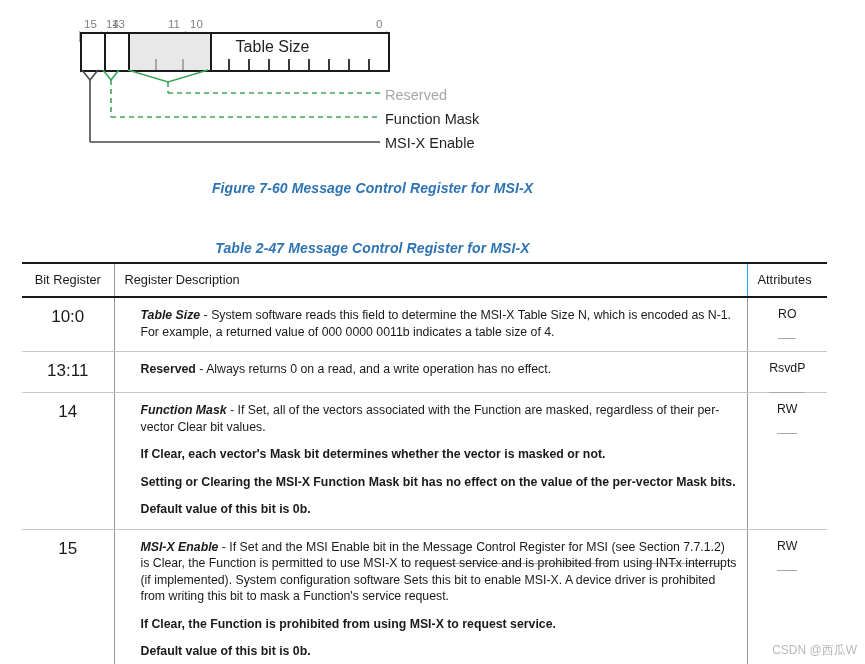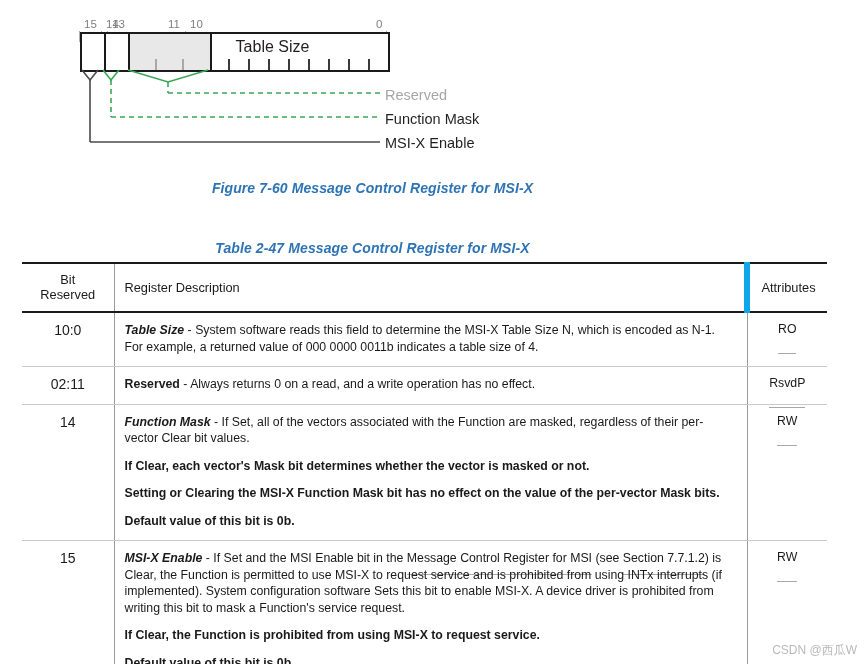--- a/index.html
+++ b/index.html
@@ -136,52 +136,52 @@
   #reg-table thead th {
     font-weight: normal;
     font-size: 12.8px;
     padding: 8px 10px 9px 10px;
     border-top: 2.5px solid #1a1a1a;
     border-bottom: 2.5px solid #1a1a1a;
     vertical-align: middle;
   }
   th.bit-head  { text-align: center; }
   th.desc-head { text-align: left; border-left: 1px solid #9a9a9a; }
-  th.attr-head { text-align: center; border-left: 6px solid #0ea5e9; }
+  th.attr-head { text-align: left; border-left: 1px solid #0ea5e9; }
 
   #reg-table tbody td {
     vertical-align: top;
     padding: 9px 10px 11px 10px;
     border-bottom: 1px solid #c8c8c8;
   }
   #reg-table tbody tr:last-child td {
     border-bottom: 2.5px solid #1a1a1a;
   }
   td.bit-cell {
     text-align: center;
     white-space: nowrap;
-    font-size: 14px;
+    font-size: 17px;
   }
   td.desc-cell {
     border-left: 1px solid #9a9a9a;
     line-height: 16.5px;
   }
   td.attr-cell {
     border-left: 1px solid #9a9a9a;
     text-align: center;
     font-size: 12.3px;
   }
   .term {
     font-weight: bold;
     font-style: italic;
   }
   .term-plain {
     font-weight: bold;
   }
-  .para { margin: 0 0 0 0; }
+  .para { margin: 0 0 0 16px; }
   .para + .para { margin-top: 11px; font-weight: bold; }
   .xlink {
     border-bottom: 1px solid #a8a8a8;
     padding-bottom: 9px;
   }
   .attr-link {
     border-bottom: 1px solid #a8a8a8;
     padding-bottom: 17px;
   }
 
@@ -269,37 +269,37 @@
 <div class="caption" id="table-caption">Table  2-47  Message Control Register for MSI-X</div>
 
 <table id="reg-table">
   <colgroup>
     <col class="c-bit">
       <col class="c-desc">
       <col class="c-attr">
   </colgroup>
   <thead>
     <tr>
-      <th class="bit-head">Bit Reserved</th>
+      <th class="bit-head">Bit Register</th>
       <th class="desc-head">Register Description</th>
       <th class="attr-head">Attributes</th>
     </tr>
   </thead>
   <tbody>
 
     <tr>
       <td class="bit-cell">10:0</td>
       <td class="desc-cell">
         <p class="para"><span class="term">Table Size</span><span> - </span><span>System software reads this field to determine the MSI-X Table Size N, which is encoded as N-1. For example, a returned value of 000 0000 0011b indicates a table size of 4.</span></p>
       </td>
       <td class="attr-cell"><span class="attr-link">RO</span></td>
     </tr>
 
     <tr>
-      <td class="bit-cell">02:11</td>
+      <td class="bit-cell">13:11</td>
       <td class="desc-cell">
         <p class="para"><span class="term-plain">Reserved</span><span> - </span><span>Always returns 0 on a read, and a write operation has no effect.</span></p>
       </td>
       <td class="attr-cell"><span class="attr-link">RsvdP</span></td>
     </tr>
 
     <tr>
       <td class="bit-cell">14</td>
       <td class="desc-cell">
         <p class="para"><span class="term">Function Mask</span><span> - </span><span>If Set, all of the vectors associated with the Function are masked, regardless of their per-vector Clear bit values.</span></p>

